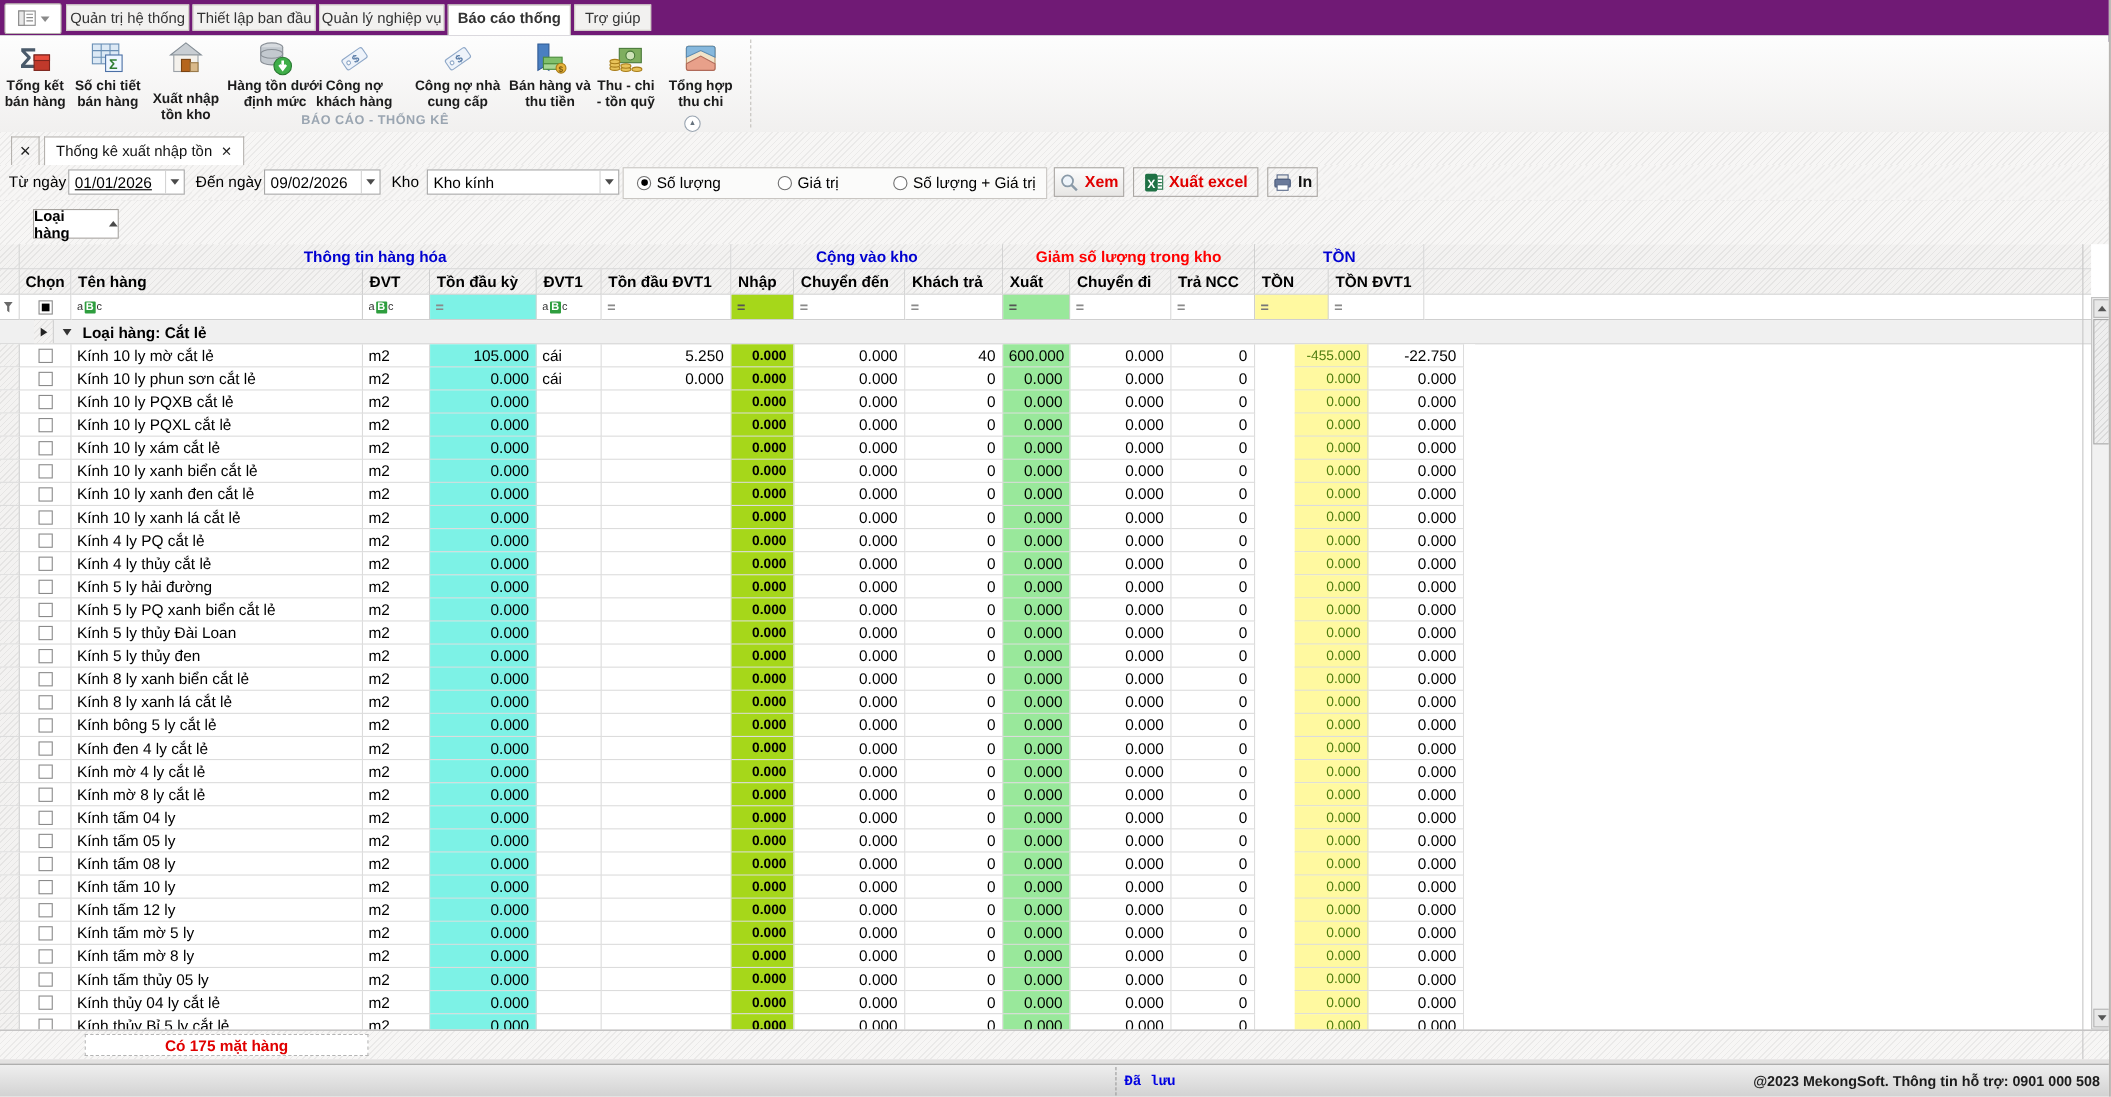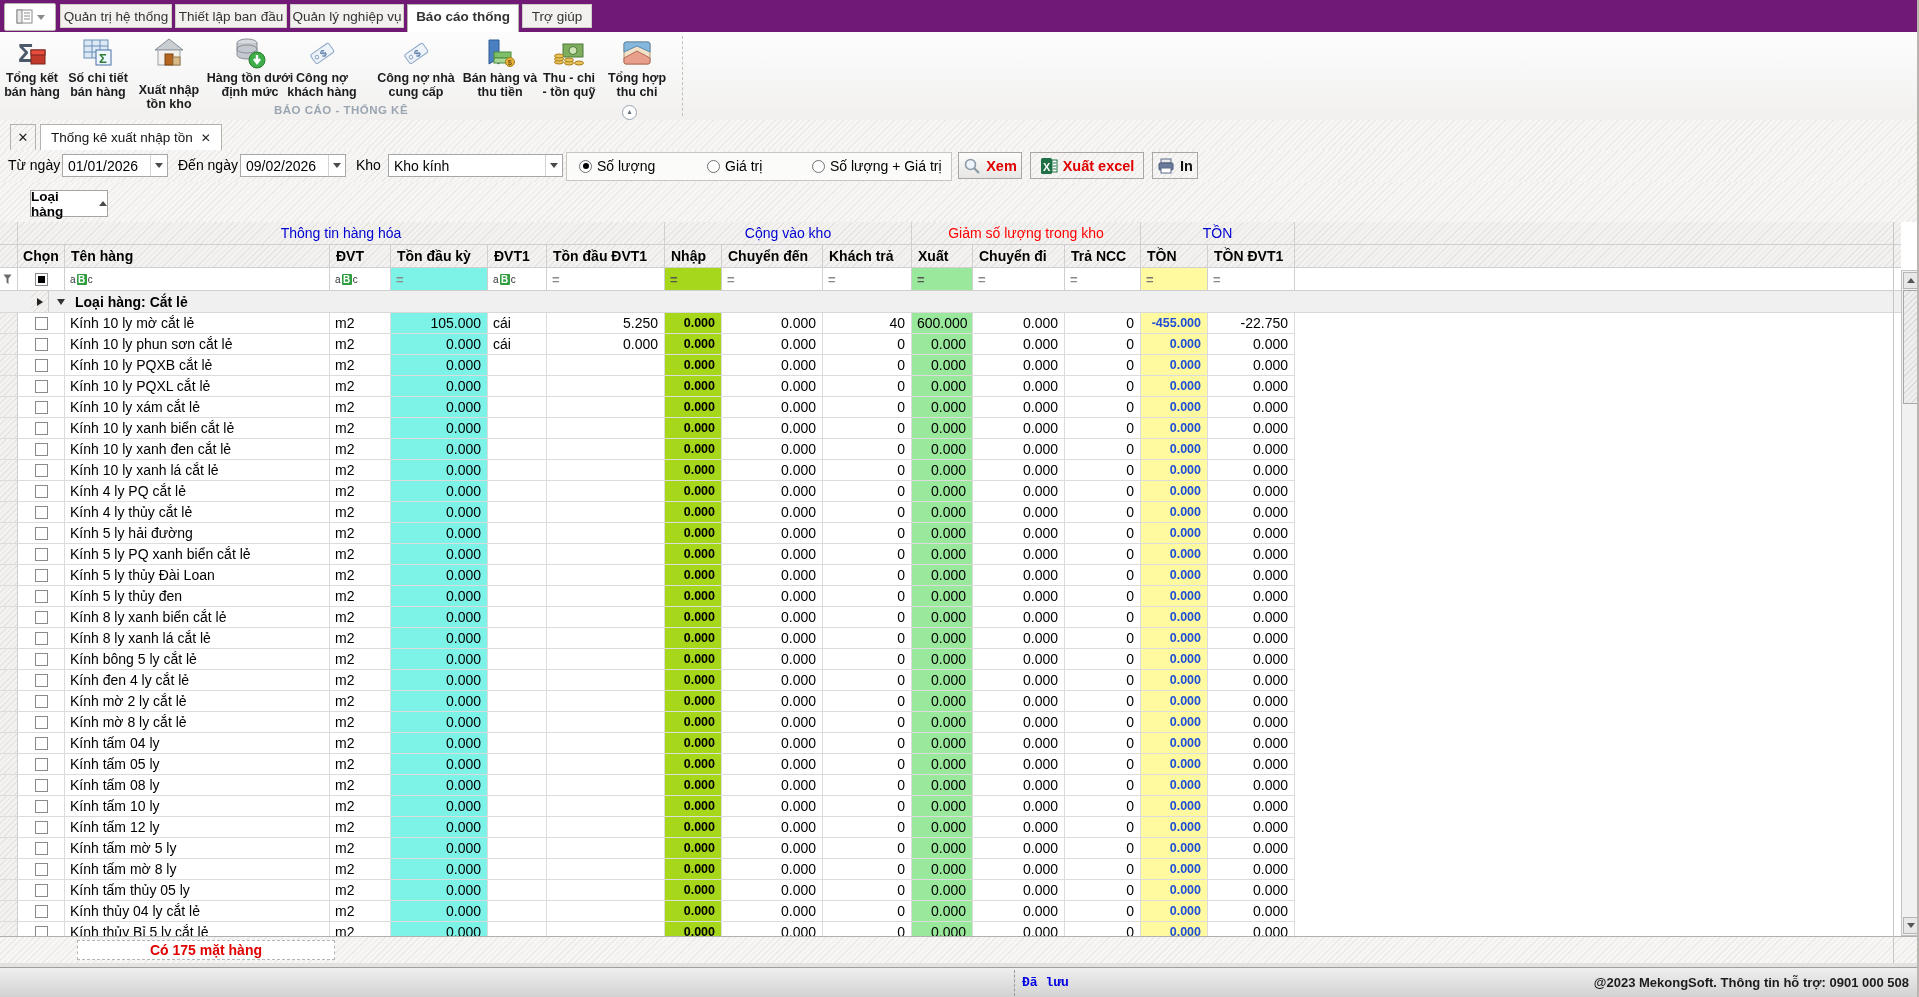--- a/index.html
+++ b/index.html
@@ -45,21 +45,21 @@
   .rdot.sel::after{content:"";position:absolute;left:2.5px;top:2.5px;width:6px;height:6px;border-radius:50%;background:#000;}
   .fbtn{position:absolute;top:2px;height:27px;box-sizing:border-box;border:1px solid #aaa7a3;display:flex;align-items:center;justify-content:center;gap:5px;font-size:14.5px;font-weight:bold;}
   .fbtn svg{width:18px;height:18px;}
   
   #groupbar{position:absolute;left:0;top:182px;width:1919px;height:40px;}
   #loaihang{position:absolute;left:30px;top:8px;width:78px;height:27px;background:#fff;border:1px solid #a7a4a0;box-sizing:border-box;display:flex;align-items:center;justify-content:center;gap:6px;font-size:13.5px;font-weight:bold;color:#000;}
   
   #gridwrap{position:absolute;left:0;top:222px;width:1919px;height:741px;background:#fff;}
   .grow{display:flex;width:1901px;}
   .gc{box-sizing:border-box;flex:none;border-right:1px solid #cfcfcf;border-bottom:1px solid #cfcfcf;overflow:hidden;white-space:nowrap;}
-  .hband .gc{height:23px;line-height:22px;font-size:14px;font-weight:normal;text-align:center;}
+  .hband .gc{height:23px;line-height:22px;font-size:14px;font-weight:bold;text-align:center;}
   .hcols .gc{height:23px;line-height:22px;font-size:14px;font-weight:bold;text-align:left;padding:0 0 0 6px;}
   .hfilter .gc{height:23px;background:#fff;display:flex;align-items:center;padding-left:5px;}
   .c-ind{width:18px;}
   .c-sel{width:47px;}
   .c-name{width:265px;}
   .c-dvt{width:61px;}
   .c-tdk{width:97px;}
   .c-dvt1{width:59px;}
   .c-tdk1{width:118px;}
   .c-nhap{width:57px;}
@@ -92,21 +92,21 @@
   
   #gbody{position:absolute;left:0;top:69px;width:1919px;height:645px;overflow:hidden;background:#fff;}
   .grouprow{display:flex;width:1901px;height:21px;background:#f0f0f0;border-bottom:1px solid #d8d8d8;align-items:center;font-size:14px;font-weight:bold;color:#000;padding-left:31px;}
   .grouprow .ind{width:18px;box-sizing:border-box;border-right:1px solid #cfcfcf;height:100%;display:flex;align-items:center;justify-content:center;}
   .tr{display:flex;width:1901px;height:21px;}
   .tr .td{box-sizing:border-box;flex:none;height:21px;line-height:20px;font-size:14px;color:#000;border-right:1px solid #dcdcdc;border-bottom:1px solid #dcdcdc;overflow:hidden;white-space:nowrap;padding:0 5px;}
   .tr .td.c-ind{padding:0;border-right:1px solid #cfcfcf;}
   .tr .td.c-sel{display:flex;align-items:center;justify-content:center;padding:0;}
   .tr .td.num{text-align:right;padding-right:6px;}
   .tr .td.c-nhap{font-weight:bold;font-size:12.5px;}
-  .tr .td.c-ton{font-weight:bold;font-size:12.5px;color:#1d4ed8;}
+  .tr .td.c-ton{font-weight:normal;font-size:12.5px;color:#4d7c0f;margin-left:36px;}
   .tr .td.c-fill{border:none;background:#fff;}
   
   #gsummary{position:absolute;left:0;top:714px;width:1919px;height:27px;border-top:1px solid #b0b0b0;box-sizing:border-box;}
   #sumbox{position:absolute;left:77px;top:3px;width:258px;height:20px;background:#fff;border:1px dashed #b5b5b5;box-sizing:border-box;text-align:center;line-height:18px;font-size:14px;font-weight:bold;color:#e00000;}
   
   #edge{position:absolute;left:1893px;top:0;height:741px;border-left:1px solid #c6c6c6;}
   #vscroll{position:absolute;left:1901px;top:48px;width:17px;height:666px;background:#f1f1f1;border:1px solid #c2c2c2;box-sizing:border-box;}
   .vsbtn{position:absolute;left:1px;width:13px;height:15px;background:#e8e8e8;border:1px solid #b5b5b5;display:flex;align-items:center;justify-content:center;}
   #vsthumb{position:absolute;left:1px;top:19px;width:13px;height:112px;border:1px solid #a8a8a8;background-color:#eee;background-image:repeating-linear-gradient(135deg,rgba(110,110,110,.15) 0 1px,transparent 1px 4px);}
   
@@ -243,21 +243,21 @@
       <span>✕</span>
     </div>
   <div class="doctab" style="left:40px;">
     <span>Thống kê xuất nhập tồn</span>
     <span class="x">✕</span>
   </div>
 </div>
 
 <div id="filterbar" class="hatch">
   <span class="flabel" style="left:8px;">Từ ngày</span>
-  <div class="combo" style="left:62px;width:106px;">
+  <div class="combo" style="left:62px;width:106px;text-decoration:underline;">
     <span class="val">01/01/2026</span>
     <span class="dd">
         <span class="tri-down"></span>
       </span>
   </div>
   <span class="flabel" style="left:178px;">Đến ngày</span>
   <div class="combo" style="left:240px;width:106px;">
     <span class="val">09/02/2026</span>
     <span class="dd">
         <span class="tri-down"></span>
@@ -798,21 +798,21 @@
           <div class="td c-ton num bg-yellow">0.000</div>
           <div class="td c-ton1 num">0.000</div>
           <div class="td c-fill"></div>
         </div>
 
         <div class="tr">
           <div class="td c-ind hdrbg"></div>
           <div class="td c-sel">
             <span class="cb"></span>
           </div>
-          <div class="td c-name">Kính mờ 2 ly cắt lẻ</div>
+          <div class="td c-name">Kính mờ 4 ly cắt lẻ</div>
           <div class="td c-dvt">m2</div>
           <div class="td c-tdk num bg-cyan">0.000</div>
           <div class="td c-dvt1"></div>
           <div class="td c-tdk1 num"></div>
           <div class="td c-nhap num bg-green">0.000</div>
           <div class="td c-cden num">0.000</div>
           <div class="td c-ktra num">0</div>
           <div class="td c-xuat num bg-lgreen">0.000</div>
           <div class="td c-cdi num">0.000</div>
           <div class="td c-tncc num">0</div>

